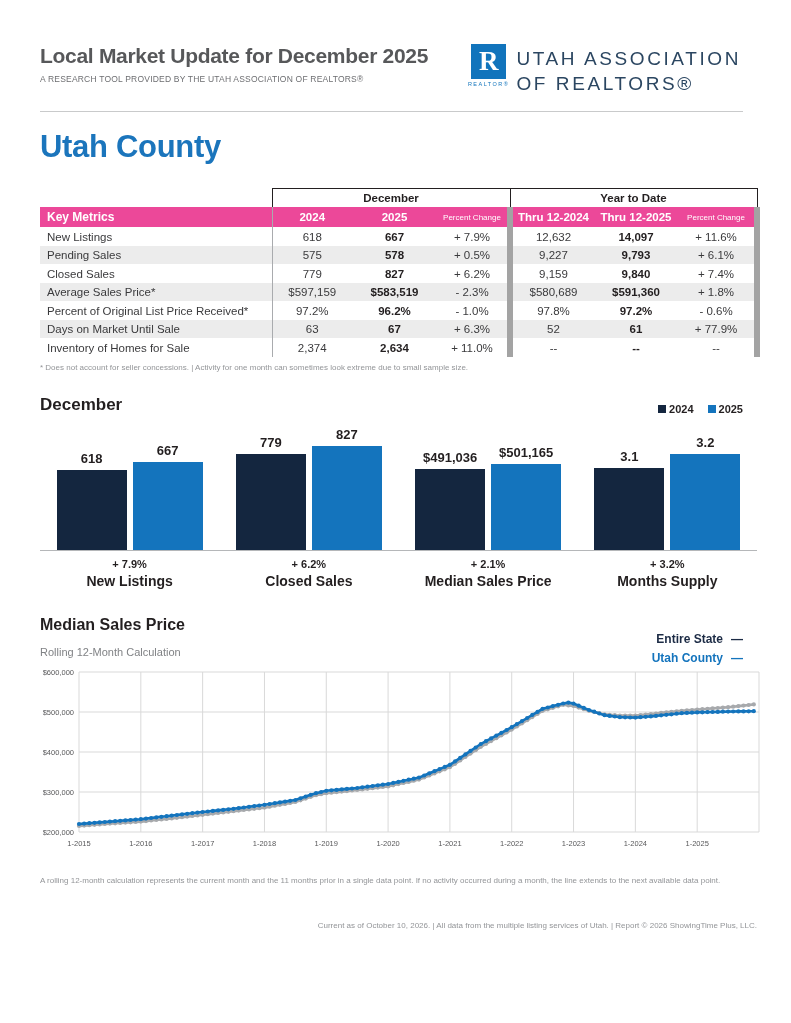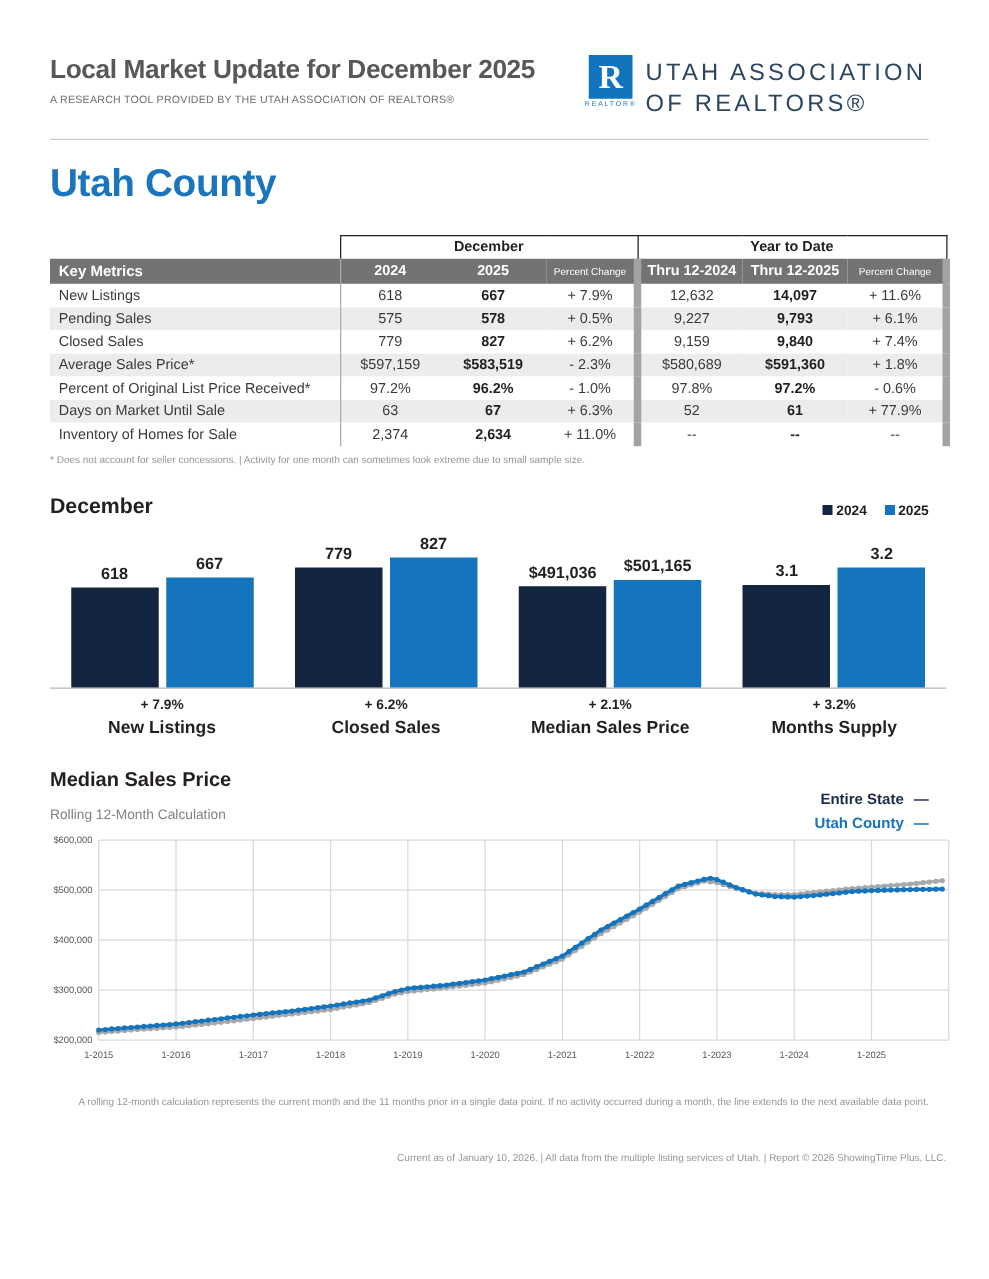--- a/index.html
+++ b/index.html
@@ -28,21 +28,21 @@
   
   .area-title { font-size:31px; font-weight:bold; color:#1b75bc; margin-top:17px; letter-spacing:-0.3px; }
 
   
   table.metrics { border-collapse:collapse; margin-top:23px; width:717px; table-layout:fixed; }
   table.metrics td, table.metrics th { font-size:11.5px; text-align:center; padding:0; height:18.5px; }
   .grp-hdr td { height:27px; font-size:15px; font-weight:bold; color:#231f20; }
   .grp-dec, .grp-ytd { border-top:1.5px solid #231f20; border-left:1.5px solid #231f20; }
   .grp-ytd { border-right:1.5px solid #231f20; }
   .grp-dec { border-right:1.5px solid #231f20; }
-  tr.col-hdr td { background:#737373; color:#fff; font-weight:bold; height:20px; }
+  tr.col-hdr td { background:#ec4899; color:#fff; font-weight:bold; height:20px; }
   tr.col-hdr td.pct-hdr { font-size:8px; font-weight:normal; }
   tr.col-hdr td.metric-hdr { text-align:left; padding-left:7px; font-size:12px; }
   tr.body-row td.metric-cell { text-align:left; padding-left:7px; color:#3a3a3c; }
   tr.body-row:nth-child(even) td { background:#ececec; }
   tr.body-row td { color:#3a3a3c; }
   tr.body-row td.b { font-weight:bold; color:#231f20; }
   td.sep-l { border-left:1px solid #a9abae; }
   td.sep-r { border-right:6px solid #a3a3a3; }
   tr.body-row.last td { border-bottom:1.5px solid #231f20; }
   .tbl-footnote { font-size:8px; color:#939598; margin-top:6px; }
@@ -63,21 +63,21 @@
   .bar-pcts > div { width:179.25px; text-align:center; font-size:11px; font-weight:bold; color:#231f20; margin-top:7px; }
   .bar-cats > div { width:179.25px; text-align:center; font-size:14px; font-weight:bold; color:#231f20; margin-top:3px; }
 
   
   .line-sec { margin-top:27px; position:relative; }
   .line-title { font-size:16px; font-weight:bold; color:#231f20; }
   .line-sub { font-size:11px; color:#808285; margin-top:12px; }
   .line-legend { position:absolute; right:0; top:14px; text-align:right; font-size:12px; font-weight:bold; line-height:1.6; }
   .line-legend .dash { font-weight:bold; margin-left:8px; }
   .chart-wrap { margin-top:8px; margin-left:-5px; }
-  .chart-note { font-size:8px; color:#939598; margin-top:8px;text-align:right; }
+  .chart-note { font-size:8px; color:#939598; margin-top:8px; }
 
   
   .footer { font-size:8px; color:#939598; text-align:right; margin-top:36px; width:717px; }
 </style>
 </head>
 <body>
 
 <div class="page">
 
   <div class="hdr">
@@ -565,15 +565,15 @@
           <circle cx="698.2" cy="45.5" r="2.1" fill="#1474bd"></circle>
           <circle cx="703.4" cy="45.4" r="2.1" fill="#1474bd"></circle>
           <circle cx="708.5" cy="45.4" r="2.1" fill="#1474bd"></circle>
           <circle cx="713.7" cy="45.3" r="2.1" fill="#1474bd"></circle>
           <circle cx="718.8" cy="45.2" r="2.1" fill="#1474bd"></circle>
         </svg>
     </div>
     <div class="chart-note">A rolling 12-month calculation represents the current month and the 11 months prior in a single data point. If no activity occurred during a month, the line extends to the next available data point.</div>
   </div>
 
-  <div class="footer">Current as of January 10, 2026.   |   All data from the multiple listing services of Utah. |   Report © 2026 ShowingTime Plus, LLC.</div>
+  <div class="footer">Current as of October 10, 2026.   |   All data from the multiple listing services of Utah. |   Report © 2026 ShowingTime Plus, LLC.</div>
 
 </div>
 
 </body></html>

